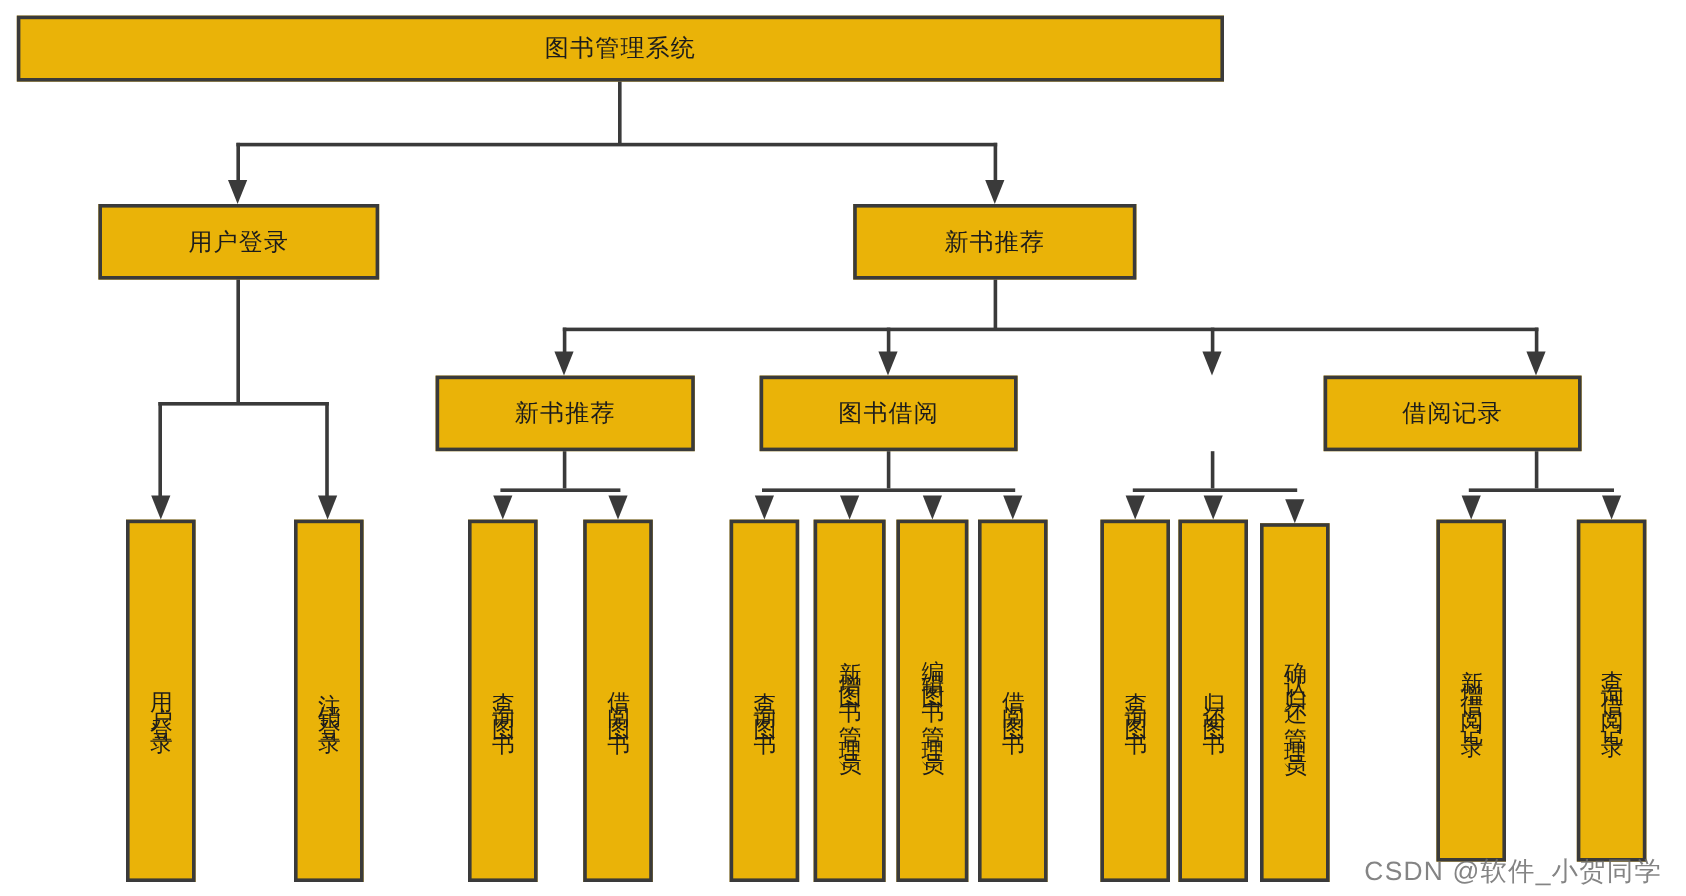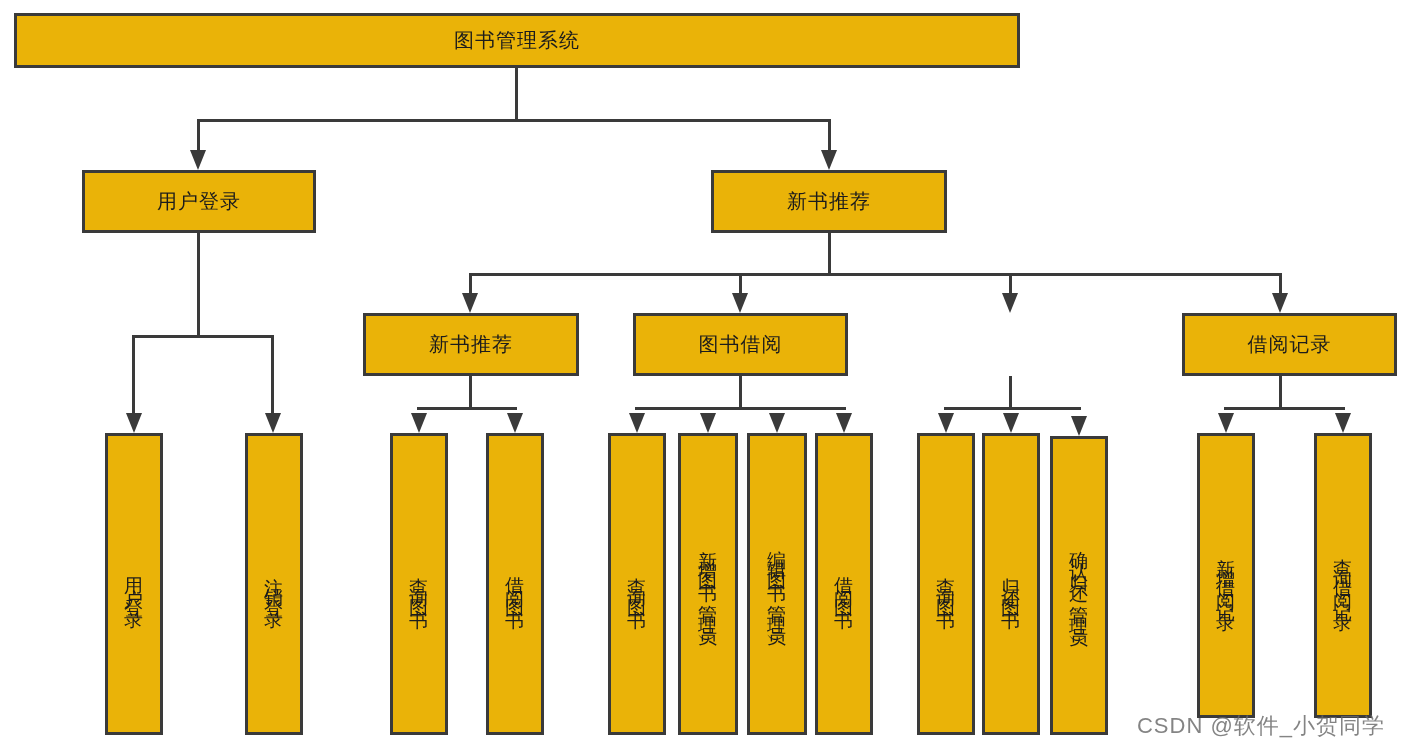--- a/index.html
+++ b/index.html
@@ -65,21 +65,21 @@
 
   
   .n-root   { left: 14px;  top: 13px;  width: 1006px; height: 55px; }
   
   .n-login  { left: 82px;  top: 170px; width: 234px;  height: 63px; }
   .n-mgmt   { left: 711px; top: 170px; width: 236px;  height: 63px; }
   
   .n-g1 { left: 363px;  top: 313px; width: 216px; height: 63px; }
   .n-g2 { left: 633px;  top: 313px; width: 215px; height: 63px; }
   .n-g3 { left: 903px;  top: 313px; width: 215px; height: 63px; }
-  .n-g4 { left: 1182px; top: 313px; width: 215px; height: 63px; }
+  .n-g4 { left: 1103px; top: 313px; width: 215px; height: 63px; }
   
   .n-ul1  { left: 105px;  top: 433px; width: 58px; height: 302px; }
   .n-ul2  { left: 245px;  top: 433px; width: 58px; height: 302px; }
   .n-g1c1 { left: 390px;  top: 433px; width: 58px; height: 302px; }
   .n-g1c2 { left: 486px;  top: 433px; width: 58px; height: 302px; }
   .n-g2c1 { left: 608px;  top: 433px; width: 58px; height: 302px; }
   .n-g2c2 { left: 678px;  top: 433px; width: 60px; height: 302px; }
   .n-g2c3 { left: 747px;  top: 433px; width: 60px; height: 302px; }
   .n-g2c4 { left: 815px;  top: 433px; width: 58px; height: 302px; }
   .n-g3c1 { left: 917px;  top: 433px; width: 58px; height: 302px; }

